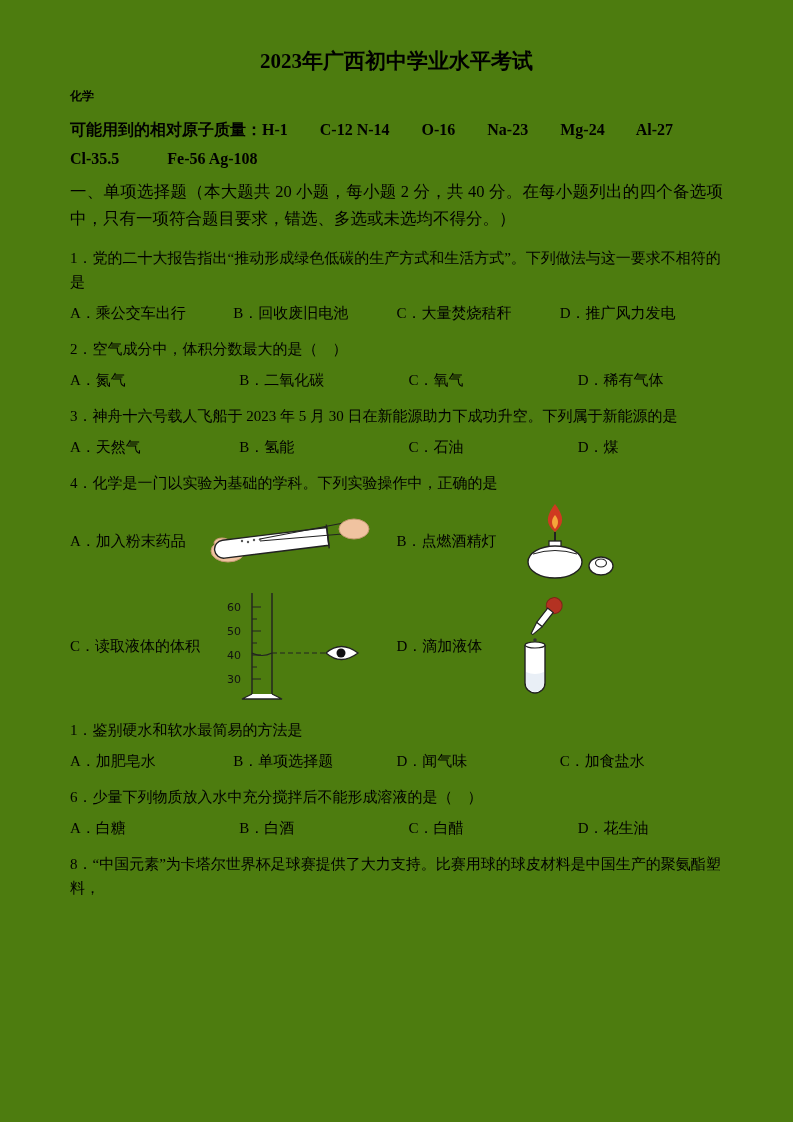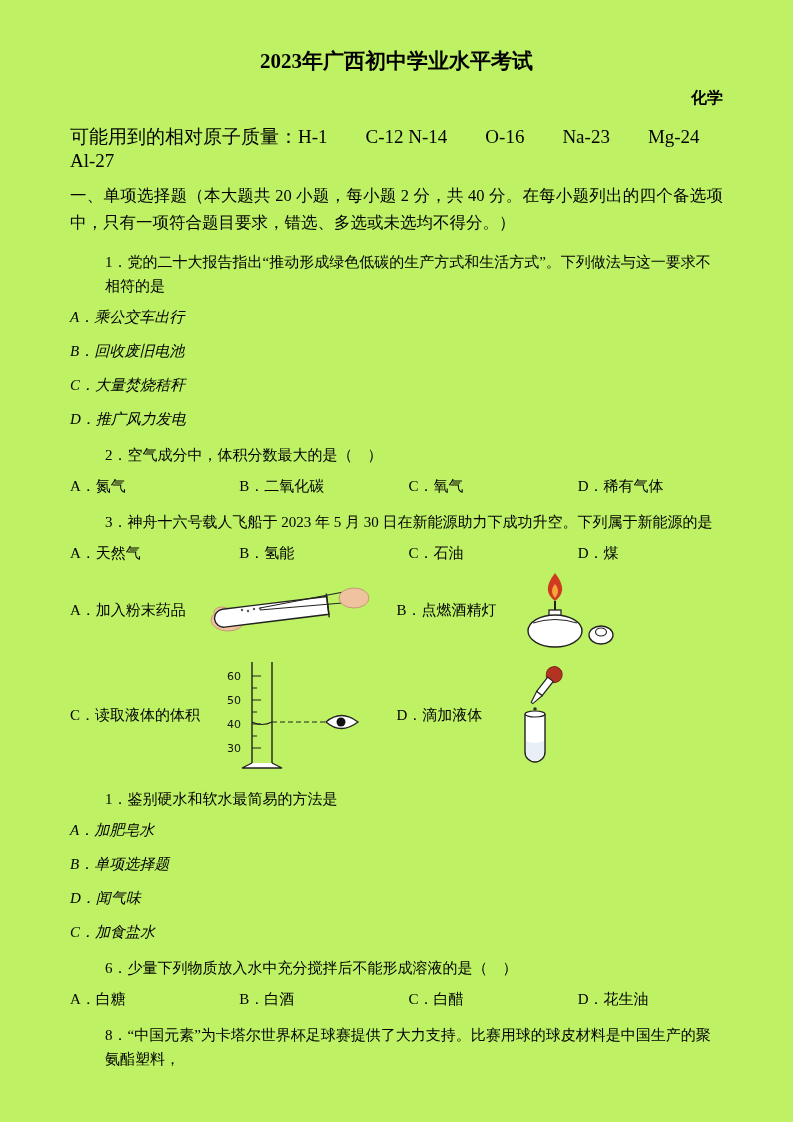--- a/index.html
+++ b/index.html
@@ -1,49 +1,49 @@
 <!DOCTYPE html>
 <html><head>
 <meta charset="utf-8">
 <style>
   html,body { margin:0; padding:0; background:#ffffff; }
   .page {
     position:relative;
     width:793px; height:1122px;
     box-sizing:border-box;
     padding:48px 70px 0 70px;
-    background:#bef264;
+    background:#4d7c0f;
     color:#000;
     font-family:"Liberation Serif","DejaVu Serif",serif;
     overflow:hidden;
   }
   .title {
     text-align:center; font-weight:bold; font-size:21px; line-height:1.3;
     white-space:pre-wrap;
   }
   .subtitle {
-    text-align:right; font-weight:bold; font-size:16px; margin-top:13px;
+    text-align:left; font-weight:bold; font-size:12px; margin-top:13px;
     white-space:pre-wrap;
   }
   .masses {
-    font-weight:normal; font-size:19px; margin-top:15px; white-space:pre-wrap;
+    font-weight:bold; font-size:16px; margin-top:15px; white-space:pre-wrap;
   }
   .masses2 { margin-top:9px; }
   .section-heading {
     font-weight:normal; font-size:16.5px; line-height:1.62; margin-top:11px;
     white-space:pre-wrap; text-align:justify;
   }
   .stem {
-    font-size:15px; line-height:1.6; margin-top:13px; white-space:pre-wrap;margin-left:35px;
+    font-size:15px; line-height:1.6; margin-top:13px; white-space:pre-wrap;
   }
   .options-2, .options-4 {
     display:grid; margin-top:9px; row-gap:13px;
     font-size:15px; line-height:1.4;
   }
-  .options-2 { grid-template-columns:1fr;font-style:italic; }
+  .options-2 { grid-template-columns:1fr 1fr 1fr 1fr; }
   .options-4 { grid-template-columns:repeat(4,1fr);gap:24px; }
   .option { white-space:pre-wrap; }
   .fig-row {
     display:grid; grid-template-columns:1fr 1fr; margin-top:6px;
     align-items:center;
   }
   .fig-cell {
     display:flex; align-items:center; gap:16px; font-size:15px;
   }
   .fig-cell .opt-label { white-space:pre-wrap; flex:0 0 auto; }
@@ -52,20 +52,21 @@
 </style>
 </head>
 <body>
 
 <div class="page">
 
   <div class="title">2023年广西初中学业水平考试</div>
   <div class="subtitle">化学</div>
 
   <div class="masses">可能用到的相对原子质量：H-1        C-12 N-14        O-16        Na-23        Mg-24        Al-27</div>
+  <div class="masses masses2">Cl-35.5            Fe-56 Ag-108</div>
 
   <div class="section-heading">一、单项选择题（本大题共 20 小题，每小题 2 分，共 40 分。在每小题列出的四个备选项中，只有一项符合题目要求，错选、多选或未选均不得分。）</div>
 
   <div>
     <div class="stem">1．党的二十大报告指出“推动形成绿色低碳的生产方式和生活方式”。下列做法与这一要求不相符的是</div>
     <div class="options-2">
       <div class="option">A．乘公交车出行</div>
       <div class="option">B．回收废旧电池</div>
       <div class="option">C．大量焚烧秸秆</div>
       <div class="option">D．推广风力发电</div>
@@ -86,20 +87,21 @@
     <div class="stem">3．神舟十六号载人飞船于 2023 年 5 月 30 日在新能源助力下成功升空。下列属于新能源的是</div>
     <div class="options-4">
       <div class="option">A．天然气</div>
       <div class="option">B．氢能</div>
       <div class="option">C．石油</div>
       <div class="option">D．煤</div>
     </div>
   </div>
 
   <div>
+    <div class="stem">4．化学是一门以实验为基础的学科。下列实验操作中，正确的是</div>
 
     <div class="fig-row">
       <div class="fig-cell">
         <span class="opt-label">A．加入粉末药品</span>
         <svg width="170" height="78" viewBox="0 0 170 78">
           <ellipse cx="26" cy="48" rx="17" ry="11" fill="#f0c3a0" stroke="#c49a72" stroke-width="1"></ellipse>
           <ellipse cx="20" cy="40" rx="8" ry="5" fill="#f0c3a0" stroke="#c49a72" stroke-width="1"></ellipse>
           <g transform="rotate(-7 80 38)">
             <path d="M21 30 a9 9 0 0 0 0 18 L126 48 L126 30 Z" fill="#ffffff" stroke="#222" stroke-width="1.4"></path>
             <line x1="126" y1="27" x2="126" y2="51" stroke="#222" stroke-width="1.4"></line>

